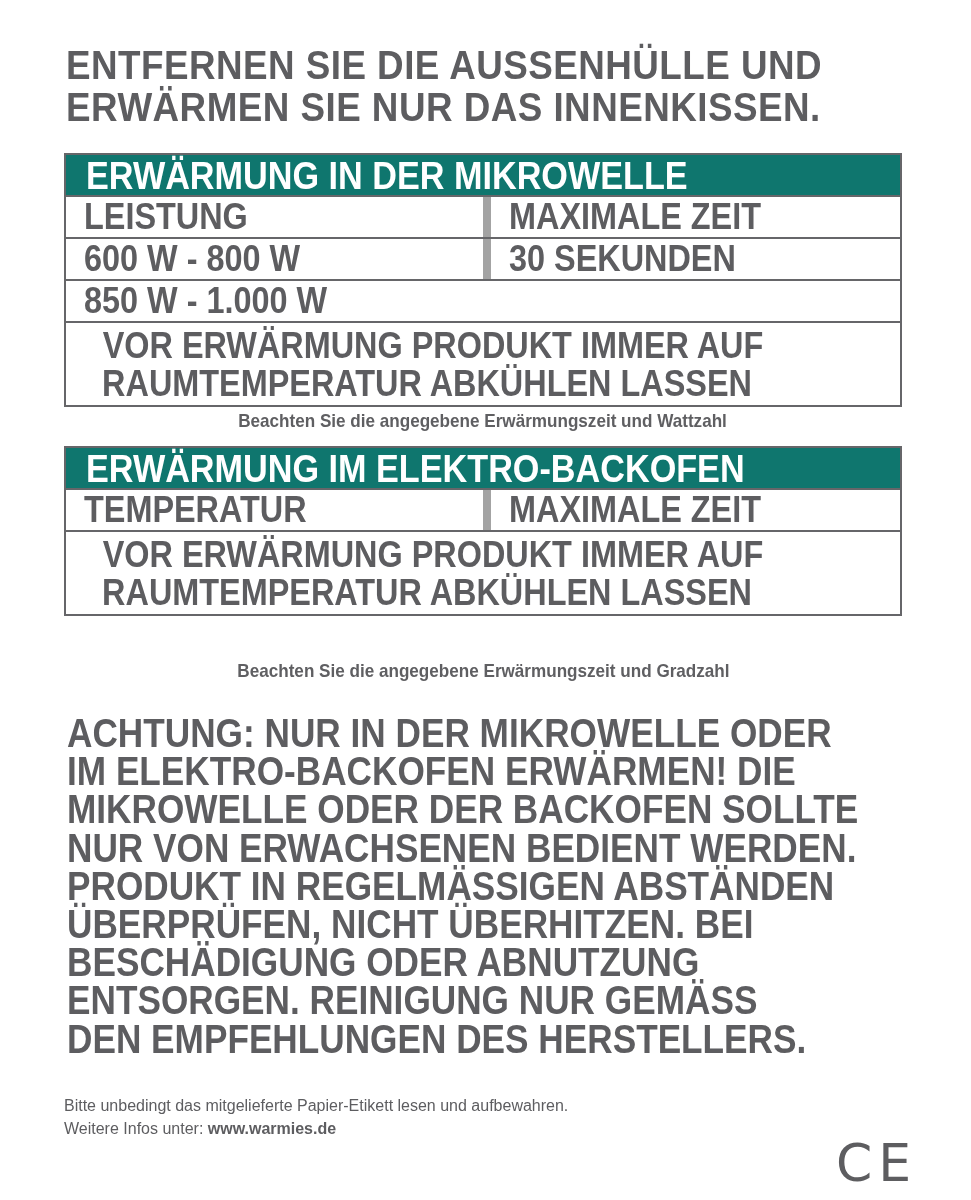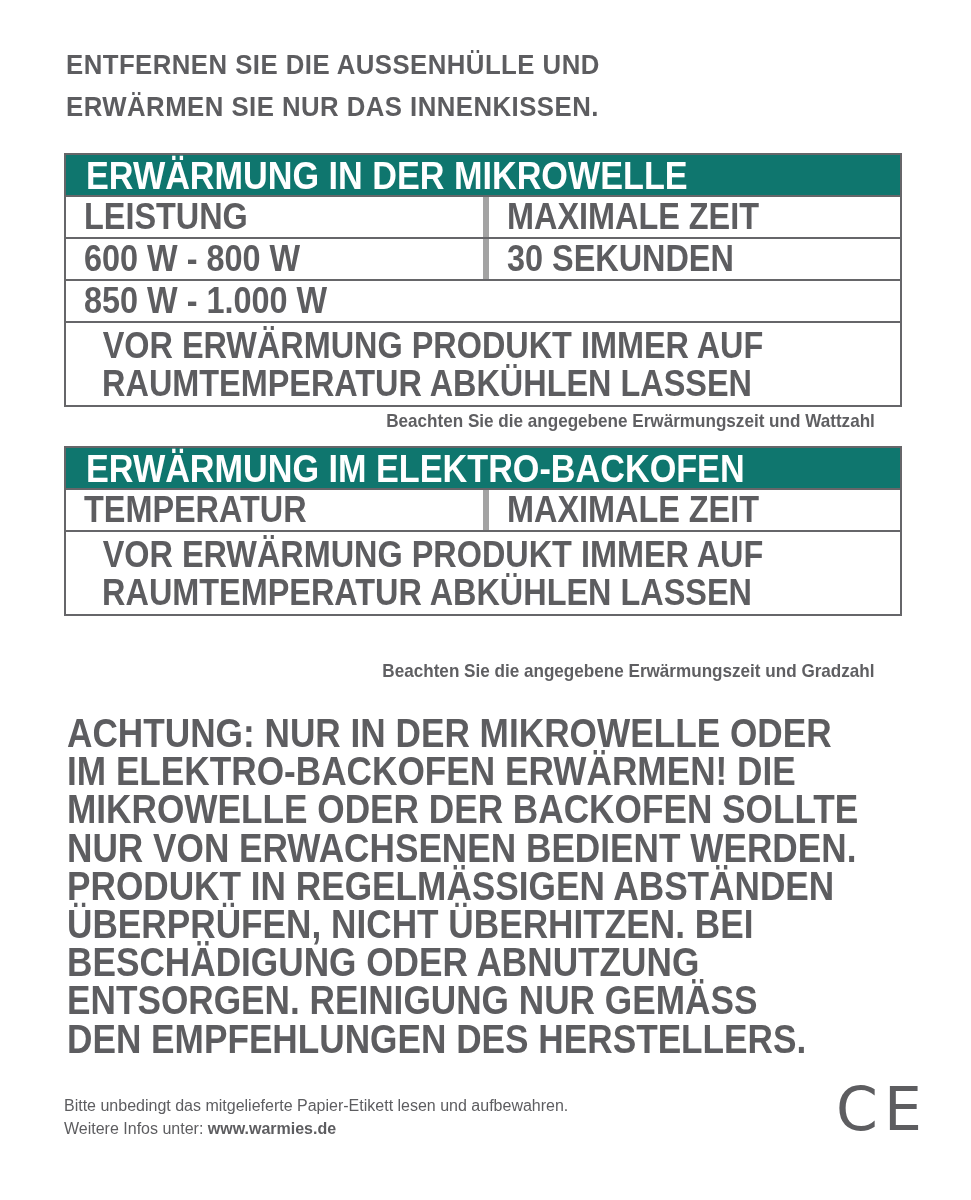--- a/index.html
+++ b/index.html
@@ -1,39 +1,39 @@
 <!DOCTYPE html>
 <html><head>
 <meta charset="utf-8">
 <style>
   html, body { margin: 0; padding: 0; background: #ffffff; }
   body { width: 971px; height: 1200px; position: relative; overflow: hidden;
          font-family: "Liberation Sans", "DejaVu Sans", sans-serif; color: #5d5d60; }
   .heading { position: absolute; left: 66px; top: 44px; width: 880px;
-             font-weight: bold; font-size: 28px; line-height: 42px; letter-spacing: 0.5px; }
+             font-weight: bold; font-size: 40px; line-height: 42px; letter-spacing: 0.5px; }
   .heading div { transform: scaleX(0.92); transform-origin: left center; white-space: nowrap; }
   .table { position: absolute; left: 64px; width: 838px; border: 2px solid #666669; box-sizing: border-box; }
   .table .hdr { background: #0f766e; color: #ffffff; font-weight: bold; font-size: 38px;
                 height: 40px; line-height: 42px; padding-left: 20px; }
   .table .row { display: flex; border-top: 2px solid #666669; height: 40px; }
   .table .cell { flex: 0 0 50%; box-sizing: border-box; font-weight: bold; font-size: 36px;
                  line-height: 40px; padding-left: 18px; white-space: nowrap; overflow: hidden; }
-  .table .cell + .cell { border-left: 6px solid #a3a3a3; padding-left: 18px; }
+  .table .cell + .cell { border-left: 8px solid #a3a3a3; padding-left: 18px; }
   .table .note { border-top: 2px solid #666669; text-align: left; font-weight: bold;
                  font-size: 36px; line-height: 38px; padding: 4px 0 2px 0; }
   .sx { display: inline-block; transform: scaleX(0.9); transform-origin: left center; white-space: nowrap; }
   .sxc { display: inline-block; transform: scaleX(0.9); transform-origin: center center; white-space: nowrap; }
-  .caption { position: absolute; left: 64px; width: 838px; text-align: right;
+  .caption { position: absolute; left: 64px; width: 838px; text-align: center;
              font-weight: bold; font-size: 19px; color: #5f5f62; }
   .warning { position: absolute; left: 67px; top: 714px; width: 880px;
              font-weight: bold; font-size: 40px; line-height: 38.2px; }
   .warning div { transform: scaleX(0.88); transform-origin: left center; white-space: nowrap; }
   .footer { position: absolute; left: 64px; top: 1094px; font-size: 16px; line-height: 23px; color: #5d5d60; }
   .footer b { font-weight: bold; }
-  .ce { position: absolute; left: 836px; top: 1074px; font-size: 60px; font-weight: normal;
+  .ce { position: absolute; left: 836px; top: 1133px; font-size: 52px; font-weight: normal;
         letter-spacing: 6px; color: #5d5d60; font-family: "DejaVu Sans", sans-serif; }
 </style>
 </head>
 <body>
 
 <div class="heading">
   <div>ENTFERNEN SIE DIE AUSSENHÜLLE UND</div>
   <div>ERWÄRMEN SIE NUR DAS INNENKISSEN.</div>
 </div>
 

